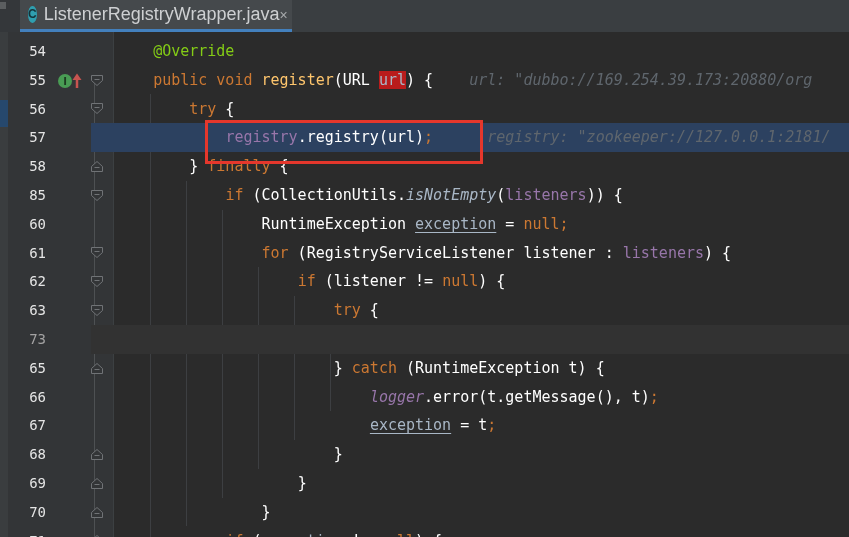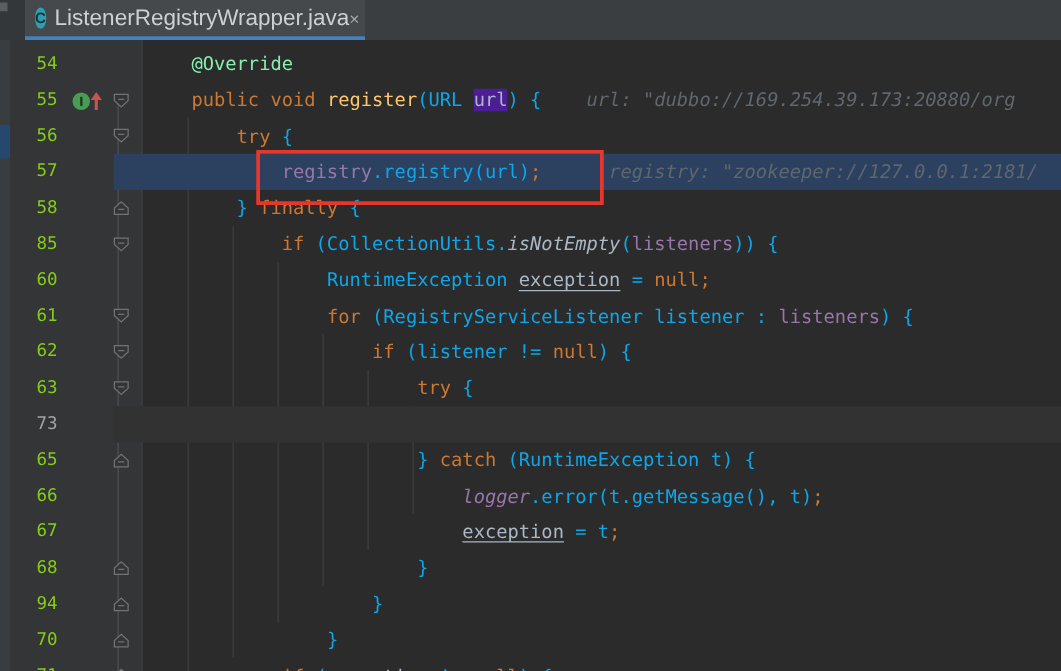--- a/index.html
+++ b/index.html
@@ -25,36 +25,36 @@
        border-right:1px solid #3c4042;z-index:0;}
   #fold-line{position:absolute;left:94px;top:80px;bottom:0;width:1px;background:#4e5153;z-index:1;}
   .guide{position:absolute;width:1px;background:#3d3f42;z-index:1;}
   
   #code-rows{position:absolute;left:0;top:37px;width:849px;z-index:2;font-size:15px;line-height:28.8px;}
   .row{position:relative;display:flex;height:28.8px;}
   .rowbg{position:absolute;left:91px;right:0;top:0;bottom:0;z-index:0;}
   .row.exec .rowbg{background:#2c4160;}
   .row.caretline .rowbg{background:#323232;}
   .ln{position:relative;z-index:1;width:38px;padding-left:8px;box-sizing:content-box;
-      text-align:right;padding-right:3px;color:#84cc16;font-size:14px;flex:none;}
+      text-align:right;padding-right:3px;color:#e5e5e5;font-size:14px;flex:none;}
   .ln.active{color:#a4a3a3;}
   .ico{position:relative;z-index:1;width:34px;flex:none;display:flex;align-items:center;}
   .fold{position:relative;z-index:1;width:34px;flex:none;display:flex;align-items:center;
         justify-content:flex-start;padding-left:7px;box-sizing:border-box;}
   .code{position:relative;z-index:1;flex:1;white-space:pre;}
   .tok-kw{color:#cc7832;}
-  .tok-ann{color:#86efac;margin-top:22px;}
-  .tok-pl{color:#0ea5e9;}
+  .tok-ann{color:#84cc16;margin-top:22px;}
+  .tok-pl{color:#ffffff;}
   .tok-field{color:#9876aa;}
   .tok-fieldi{color:#9876aa;font-style:italic;}
   .tok-decl{color:#ffc66d;}
   .tok-semi{color:#cc7832;}
   .tok-under{color:#a9b7c6;text-decoration:underline;text-underline-offset:3px;}
   .tok-itpl{color:#a9b7c6;font-style:italic;}
-  .tok-hl{color:#a9b7c6;background:#4c1d95;}
+  .tok-hl{color:#a9b7c6;background:#b91c1c;}
   .caret{display:inline-block;width:2px;height:21px;background:#d6d6d6;margin:0 -1px;
          vertical-align:middle;}
   .hint{color:#5f666d;font-style:italic;}
   
   #red-box{position:absolute;left:205px;top:120px;width:272px;height:38px;
        border:3px solid #e5372c;z-index:5;pointer-events:none;}
 </style>
 </head>
 <body>
 
@@ -220,21 +220,21 @@
         <span class="ico"></span>
         <span class="fold">
           <svg width="14" height="13">
             <path d="M1.5 11.5 H12.5 V6.5 L7 1.5 L1.5 6.5 Z" fill="#333537" stroke="#707376"></path>
             <line x1="4.5" y1="7.5" x2="9.5" y2="7.5" stroke="#707376"></line>
           </svg>
         </span>
         <span class="code"><span class="tok-pl">                        </span><span class="tok-pl">}</span></span>
       </div>
       <div class="row">
-        <span class="ln">94</span>
+        <span class="ln">69</span>
         <span class="ico"></span>
         <span class="fold">
           <svg width="14" height="13">
             <path d="M1.5 11.5 H12.5 V6.5 L7 1.5 L1.5 6.5 Z" fill="#333537" stroke="#707376"></path>
             <line x1="4.5" y1="7.5" x2="9.5" y2="7.5" stroke="#707376"></line>
           </svg>
         </span>
         <span class="code"><span class="tok-pl">                    </span><span class="tok-pl">}</span></span>
       </div>
       <div class="row">

